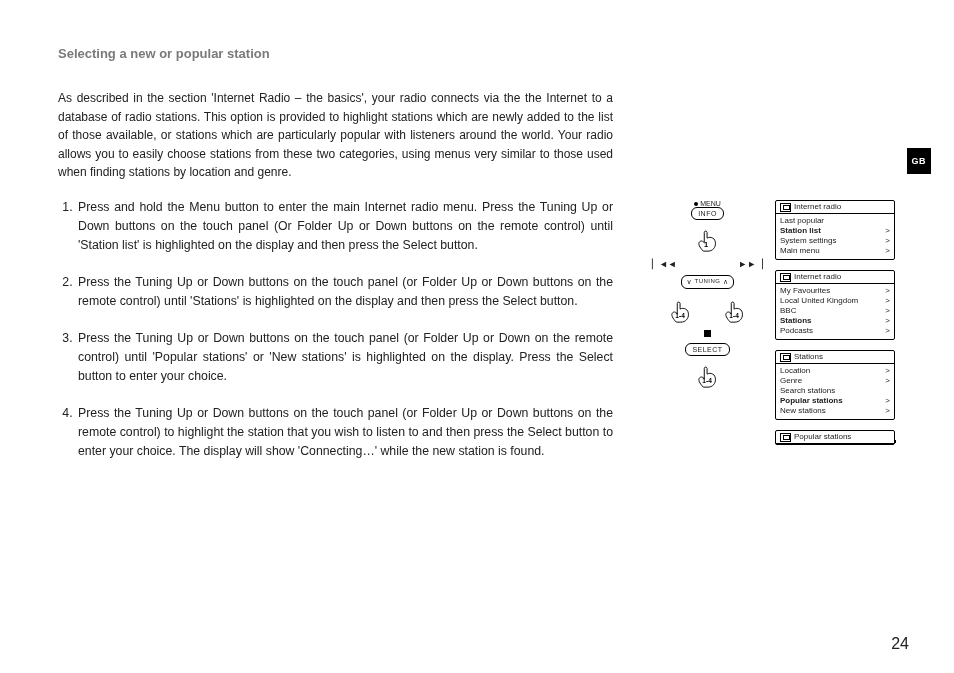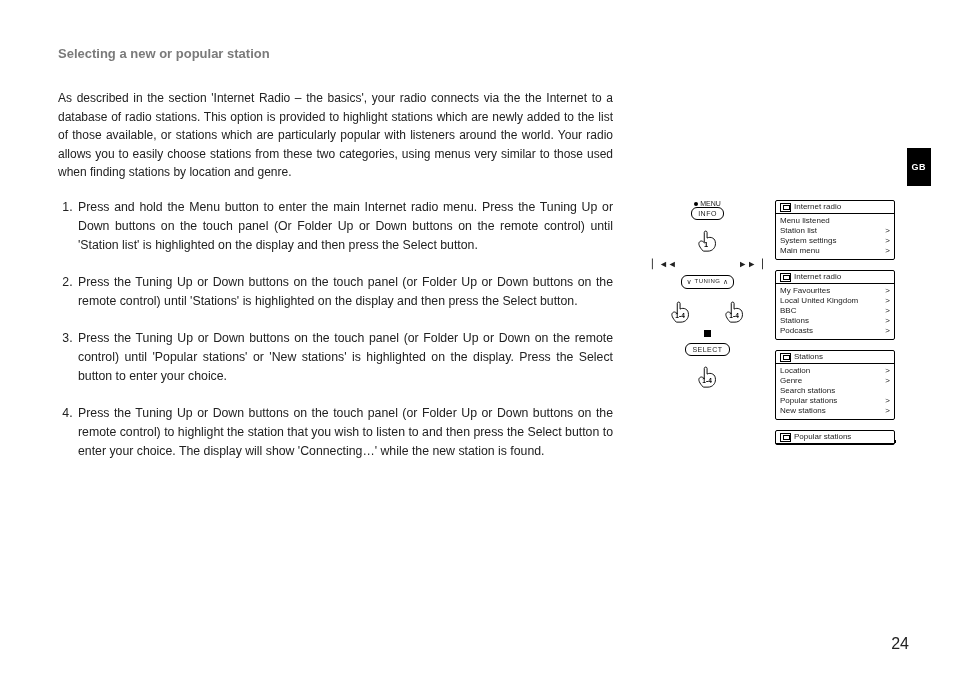--- a/index.html
+++ b/index.html
@@ -12,21 +12,21 @@
     color: #222;
   }
   .tab {
     position: absolute;
     right: 23px;
     top: 148px;
     background: #000;
     color: #fff;
     font-size: 9px;
     font-weight: bold;
-    padding: 14px 5px;
+    padding: 8px 5px;
     letter-spacing: 0.5px;
   }
   .page-num {
     position: absolute;
     right: 45px;
     bottom: 20px;
     font-size: 16px;
     text-align: center;
   }
   .content {
@@ -86,21 +86,21 @@
   }
   .lcd .titlebar .ticn {
     width: 9px; height: 7px; border: 0.8px solid #000; display:inline-block;
     position: relative;
   }
   .lcd .titlebar .ticn::after{
     content:""; position:absolute; left:2px; top:1px; width:5px; height:3px; border:0.6px solid #000;
   }
   .lcd ul { list-style:none; margin:0; padding:2px 4px 3px 4px;}
   .lcd li { display:flex; justify-content:space-between; white-space:nowrap; }
-  .lcd li.bold span:first-child { font-weight:normal; }
+  .lcd li.bold span:first-child { font-weight:bold; }
   .lcd .scroll {
     position:absolute; right:-3px; top:10px; bottom:2px; width:2px; background:#fff; border-left:0.8px solid #000;
   }
   .lcd-wrap { position:relative; }
 
   
   .diagram {
     position: absolute;
     left: 650px;
     top: 200px;
@@ -203,21 +203,21 @@
 <div class="panels">
 
   <div class="lcd-wrap">
       <div class="lcd">
     <div class="titlebar">
           <span class="ticn"></span>
           <span>Internet radio</span>
         </div>
     <ul>
       <li>
-            <span>Menu listened</span>
+            <span>Last popular</span>
             <span></span>
           </li>
       <li class="bold">
             <span>Station list</span>
             <span>&gt;</span>
           </li>
       <li>
             <span>System settings</span>
             <span>&gt;</span>
           </li>

